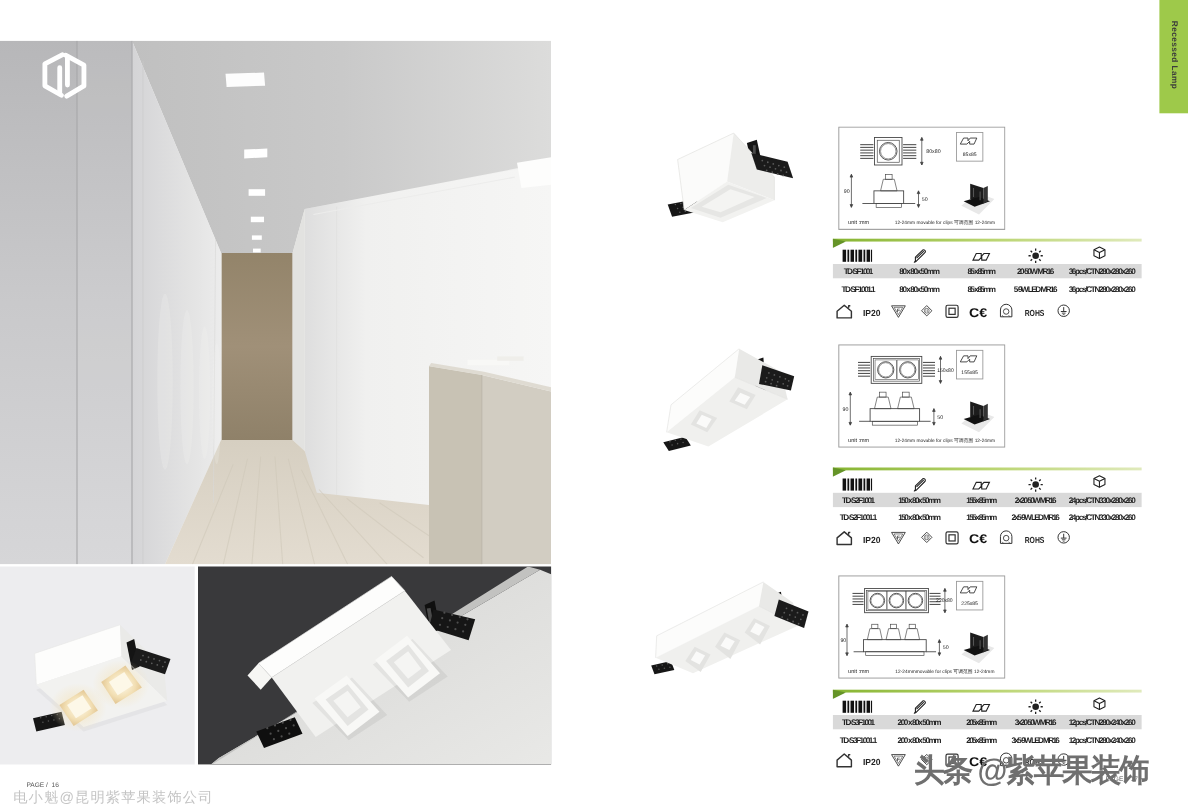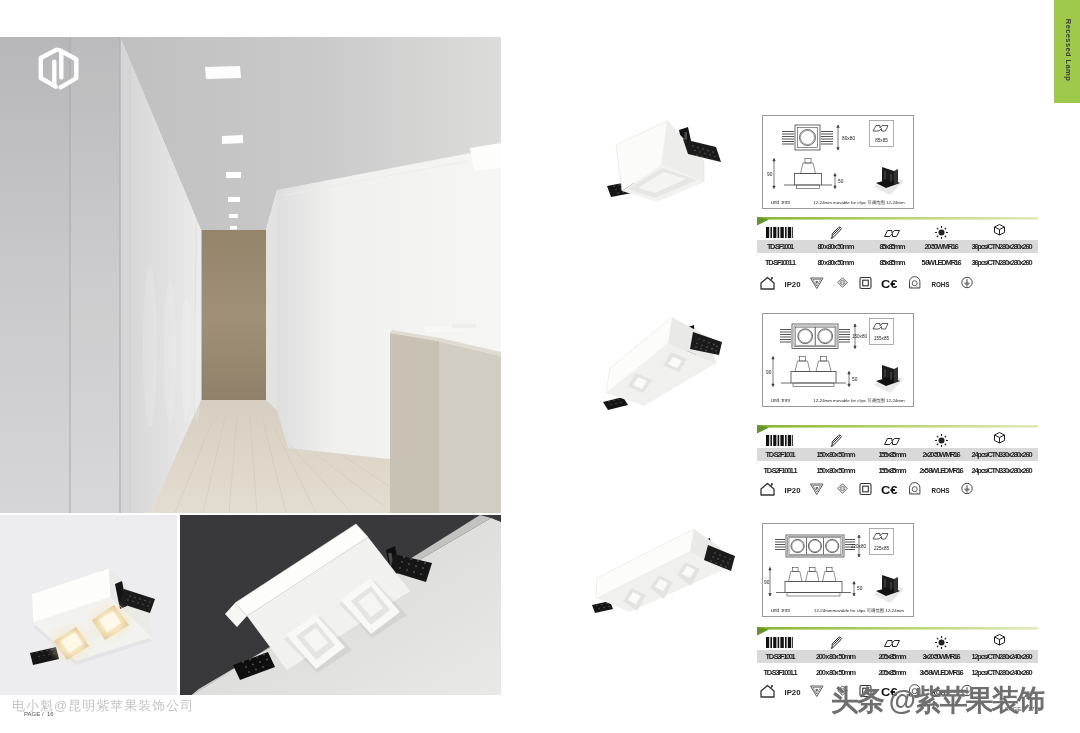--- a/index.html
+++ b/index.html
@@ -741,17 +741,17 @@
     <text x="135.5" y="49" textLength="28">205 x 85mm</text>
     <text x="184.5" y="49" textLength="44">3x5-9W LED MR16</text>
     <text x="245" y="49" textLength="61">12pcs/CTN280x240x260</text>
   </g>
 </svg>
 
 <svg class="abs" style="left:758px;top:683px;" width="222" height="16" viewBox="0 0 222 16">
   <use href="#certrow"></use>
 </svg>
 
-<div class="abs" style="left:12px;top:697px;width:400px;font-size:13px;color:#b5b5b5;opacity:0.8;letter-spacing:1px;">电小魁@昆明紫苹果装饰公司</div>
+<div class="abs" style="left:12px;top:716px;width:400px;font-size:13px;color:#b5b5b5;opacity:0.8;letter-spacing:1px;">电小魁@昆明紫苹果装饰公司</div>
 <div class="abs" style="left:24px;top:711px;font-size:6px;color:#555;">PAGE /&nbsp;&nbsp;16</div>
 <div class="abs" style="left:1005px;top:706px;font-size:6px;color:#555;">PAGE /&nbsp;&nbsp;17</div>
 
 <div class="abs" style="left:831px;top:681px;width:220px;font-size:29px;font-weight:bold;color:#6f6f6f;letter-spacing:-2px;white-space:nowrap;transform:scaleX(0.96);transform-origin:left;">头条 @紫苹果装饰</div>
 
 </body></html>

